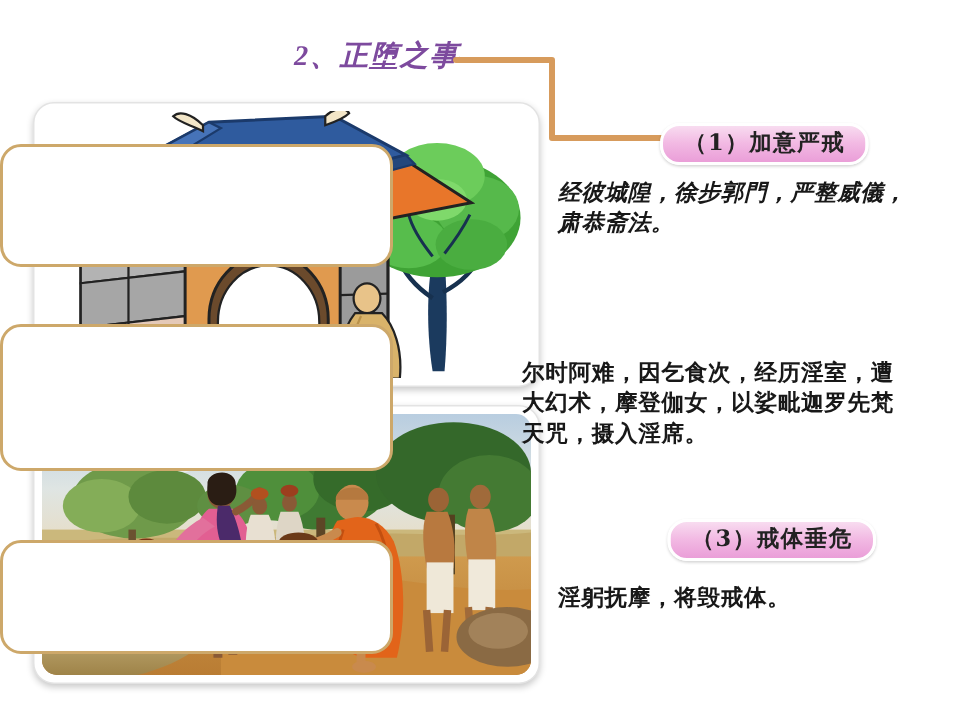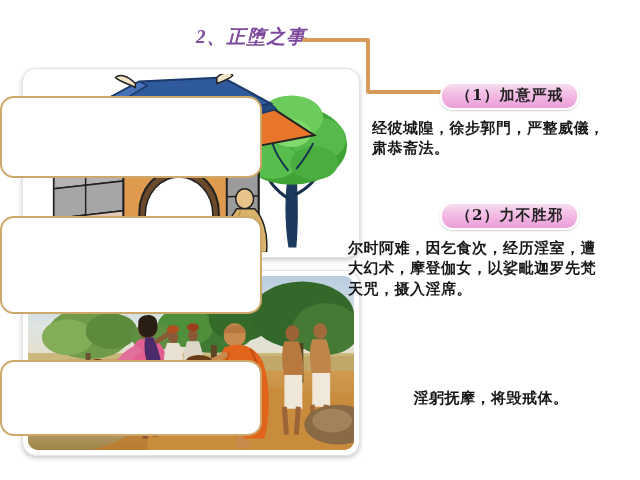--- a/index.html
+++ b/index.html
@@ -52,31 +52,31 @@
   }
   .callout-text{
     font-family:"DejaVu Serif","Liberation Serif",serif;
     font-size:15px;font-weight:bold;color:#181818;
     line-height:1.35;letter-spacing:.5px;
   }
 
   
   #box1-body{top:96px;height:82px;}
   #box1-head{left:440px;top:82px;}
-  #box1-text{position:absolute;left:372px;top:118px;width:238px;}
+  #box1-text{position:absolute;left:372px;top:118px;width:238px;font-style:italic;}
 
   
   #box2-body{top:216px;height:98px;}
   #box2-head{left:440px;top:202px;}
   #box2-text{position:absolute;left:348px;top:238px;width:250px;}
 
   
   #box3-body{top:360px;height:76px;}
   #box3-head{left:445px;top:346px;}
-  #box3-text{position:absolute;left:372px;top:388px;width:238px;text-align:center;}
+  #box3-text{position:absolute;left:372px;top:388px;width:238px;text-align:left;}
 </style>
 </head>
 <body>
 
 <div id="slide">
 
   <div id="title">2、正堕之事</div>
 
   <svg id="connector" viewBox="0 0 170 76">
     <polyline points="4,12 68,12 68,64 148,64" fill="none" stroke="#d79b5c" stroke-width="4" stroke-linecap="round" stroke-linejoin="round"></polyline>
@@ -271,19 +271,19 @@
         <path d="M128 122 L131 112 L134 122 Z" fill="#547f30"></path>
       </svg>
     </div>
   </div>
 
   <div class="callout-body" id="box1-body"></div>
   <div class="callout-head" id="box1-head">（1）加意严戒</div>
   <div class="callout-text" id="box1-text">经彼城隍，徐步郭門，严整威儀，肃恭斋法。</div>
 
   <div class="callout-body" id="box2-body"></div>
-  <div class="callout-head" id="box2-head">（2）力不胜邪</div>
   <div class="callout-text" id="box2-text">尔时阿难，因乞食次，经历淫室，遭大幻术，摩登伽女，以娑毗迦罗先梵天咒，摄入淫席。</div>
 
   <div class="callout-body" id="box3-body"></div>
+  <div class="callout-head" id="box3-head">（3）戒体垂危</div>
   <div class="callout-text" id="box3-text">淫躬抚摩，将毁戒体。</div>
 
 </div>
 
 </body></html>

